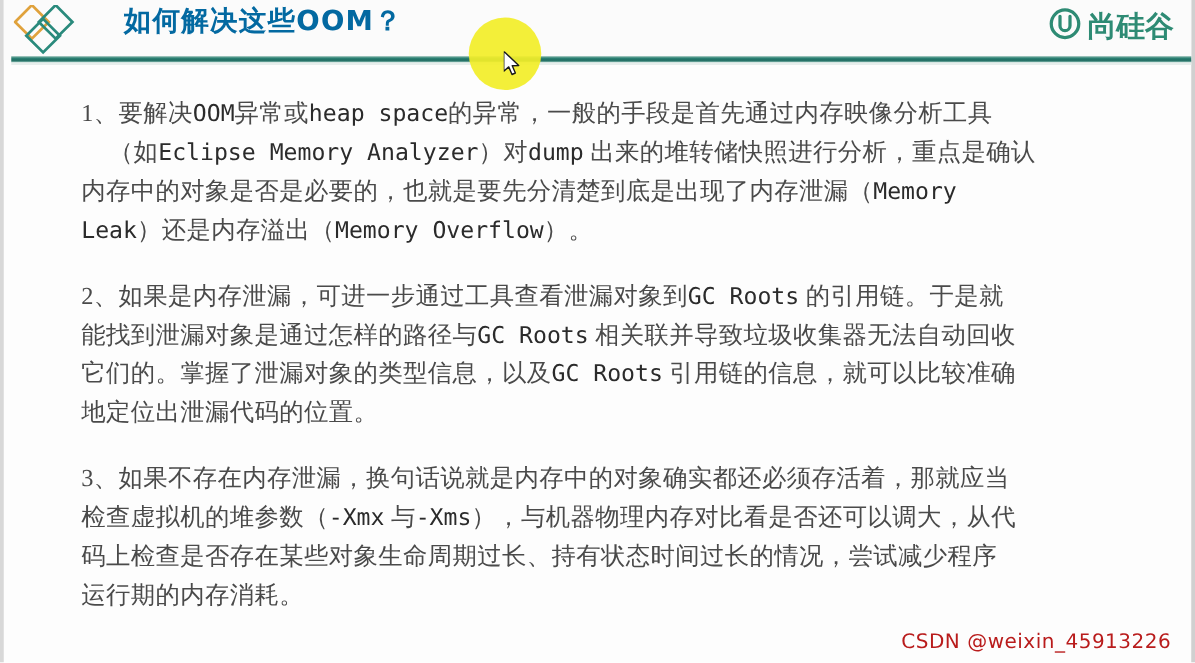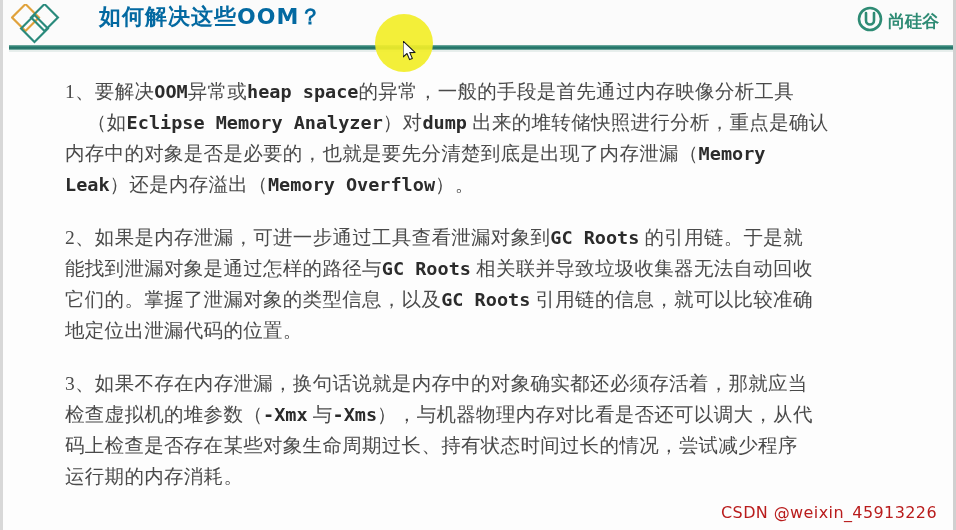--- a/index.html
+++ b/index.html
@@ -35,21 +35,21 @@
     letter-spacing:1px;
     white-space:nowrap;
     margin-left:20px;
   }
   .brand{
     position:absolute;right:14px;top:6px;
     display:flex;align-items:center;gap:5px;
   }
   .brand-text{
     font-family:Liberation Mono, monospace;
-    font-weight:bold;font-size:17px;color:#2e8b74;
+    font-weight:bold;font-size:23px;color:#2e8b74;
     letter-spacing:0px;
   }
   .divider{
     position:absolute;left:6px;top:45px;width:944px;height:5px;
     background:linear-gradient(to bottom,#7fb3a8 0%,#2a7f72 35%,#1d6b60 65%,#8fc0b6 100%);
   }
   .divider-shadow{
     position:absolute;left:6px;top:50px;width:944px;height:2px;
     background:#e7eeec;
   }
@@ -62,21 +62,21 @@
     color:#4a4a4a;
     font-family:"Liberation Serif","DejaVu Serif",serif;
     font-size:19.5px;
     line-height:31px;
     margin:0 0 22px 0;
     text-indent:0;
     letter-spacing:0.3px;
   }
   .para .mono{
     font-family:"DejaVu Sans Mono","Liberation Mono",monospace;
-    font-weight:bold;
+    font-weight:normal;
     color:#2b2b2b;
     font-size:18.5px;
     letter-spacing:0px;
   }
 
   
   .cursor-halo{
     position:absolute;left:372px;top:14px;
     width:58px;height:58px;border-radius:50%;
     background:#f2ee28;opacity:.92;

